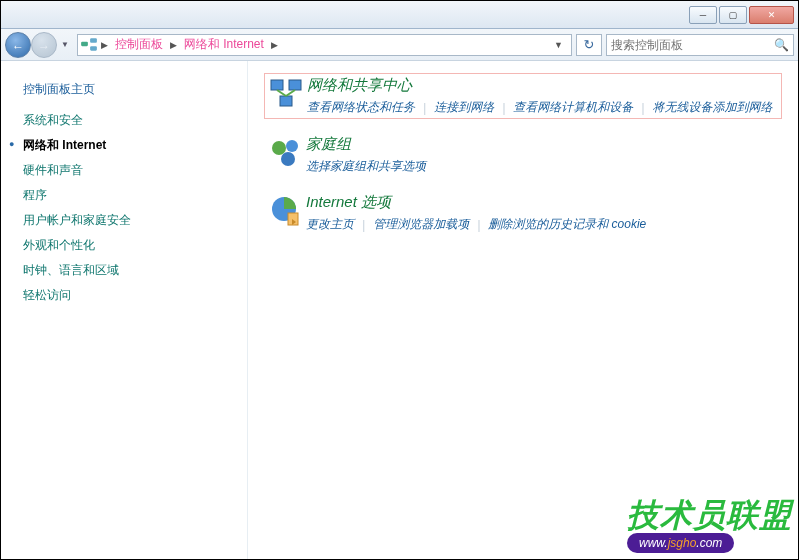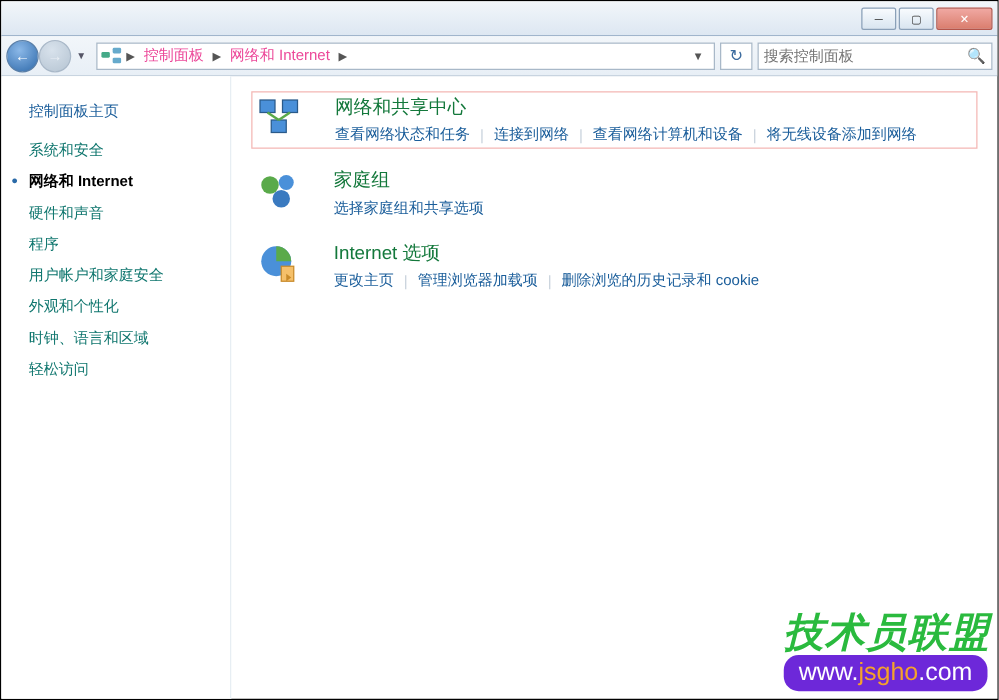--- a/index.html
+++ b/index.html
@@ -20,41 +20,41 @@
 .addr-icon { width: 18px; height: 18px; display: flex; align-items: center; justify-content: center; font-size: 12px; }
 .addr-seg { padding: 0 4px; color: #ec4899; display: flex; align-items: center; height: 100%; cursor: default; }
 .addr-arrow { font-size: 9px; color: #555; padding: 0 3px; }
 .addr-dd { margin-left: auto; font-size: 9px; color: #555; padding: 0 6px; }
 .refresh-btn { width: 26px; height: 22px; border: 1px solid #a8b8c8; background: #fff; display: flex; align-items: center; justify-content: center; color: #3a6a9e; font-size: 13px; }
 .searchbox { width: 188px; height: 22px; border: 1px solid #a8b8c8; background: #fff; display: flex; align-items: center; padding: 0 4px; color: #777; }
 .searchbox input { border: 0; outline: 0; flex: 1; font-size: 12px; color: #777; background: transparent; }
 .search-icon { color: #3a6a9e; font-size: 12px; }
 
 .content { display: flex; height: calc(560px - 28px - 32px); }
-.sidebar { width: 184px; background: #fff; padding: 20px 10px 10px 22px; border-right: 1px solid #e7eef3; }
+.sidebar { width: 247px; background: #fff; padding: 20px 10px 10px 22px; border-right: 1px solid #e7eef3; }
 .sidebar-title { color: #1a5d9a; font-size: 12px; margin-bottom: 14px; }
 .sidebar ul { list-style: none; }
 .sidebar li { margin: 8px 0; font-size: 12px; color: #0f766e; cursor: default; position: relative; }
 .sidebar li.active { color: #000; font-weight: bold; }
 .sidebar li.active::before { content: "●"; position: absolute; left: -14px; color: #2a6aa8; font-size: 9px; top: 2px; }
 
 .main { flex: 1; padding: 14px 20px; overflow: auto; }
-.cat { display: flex; gap: 26px; margin-bottom: 18px; align-items: flex-start; }
+.cat { display: flex; gap: 2px; margin-bottom: 18px; align-items: flex-start; font-style: italic; }
 .cat-icon { width: 36px; height: 36px; flex: none; display: flex; align-items: center; justify-content: center; }
 .cat-icon svg { width: 36px; height: 36px; }
 .cat-body { flex: 1; }
 .cat-title { color: #13783b; font-size: 15px; margin-bottom: 4px; cursor: default; }
 .cat-links { display: flex; flex-wrap: wrap; align-items: center; }
 .cat-links a { color: #1a5d9a; font-size: 12px; text-decoration: none; cursor: default; white-space: nowrap; }
 .cat-links .sep { color: #c8d2dc; margin: 0 8px; font-size: 12px; }
 .highlight-box { border: 1px solid #f4b7b4; padding: 2px 4px; margin: -2px -4px 16px; }
 
 .watermark { position: absolute; right: 6px; bottom: 6px; text-align: left; pointer-events: none; }
 .wm-main { font-size: 32px; font-weight: 900; color: #2aba3e; font-style: italic; letter-spacing: 1px; line-height: 1; }
-.wm-url { display: inline-block; margin-top: 2px; background: #6d28d9; color: #fff; padding: 3px 12px; border-radius: 12px; font-size: 20px; }
+.wm-url { display: inline-block; margin-top: 2px; background: #4c1d95; color: #fff; padding: 3px 12px; border-radius: 12px; font-size: 12px; font-style: italic; }
 .wm-orange { color: #f5a12a; }
 </style>
 </head>
 <body>
 
 <div class="window">
 
   <div class="titlebar">
     <div class="titlebar-btns">
       <div class="tb-btn">─</div>

